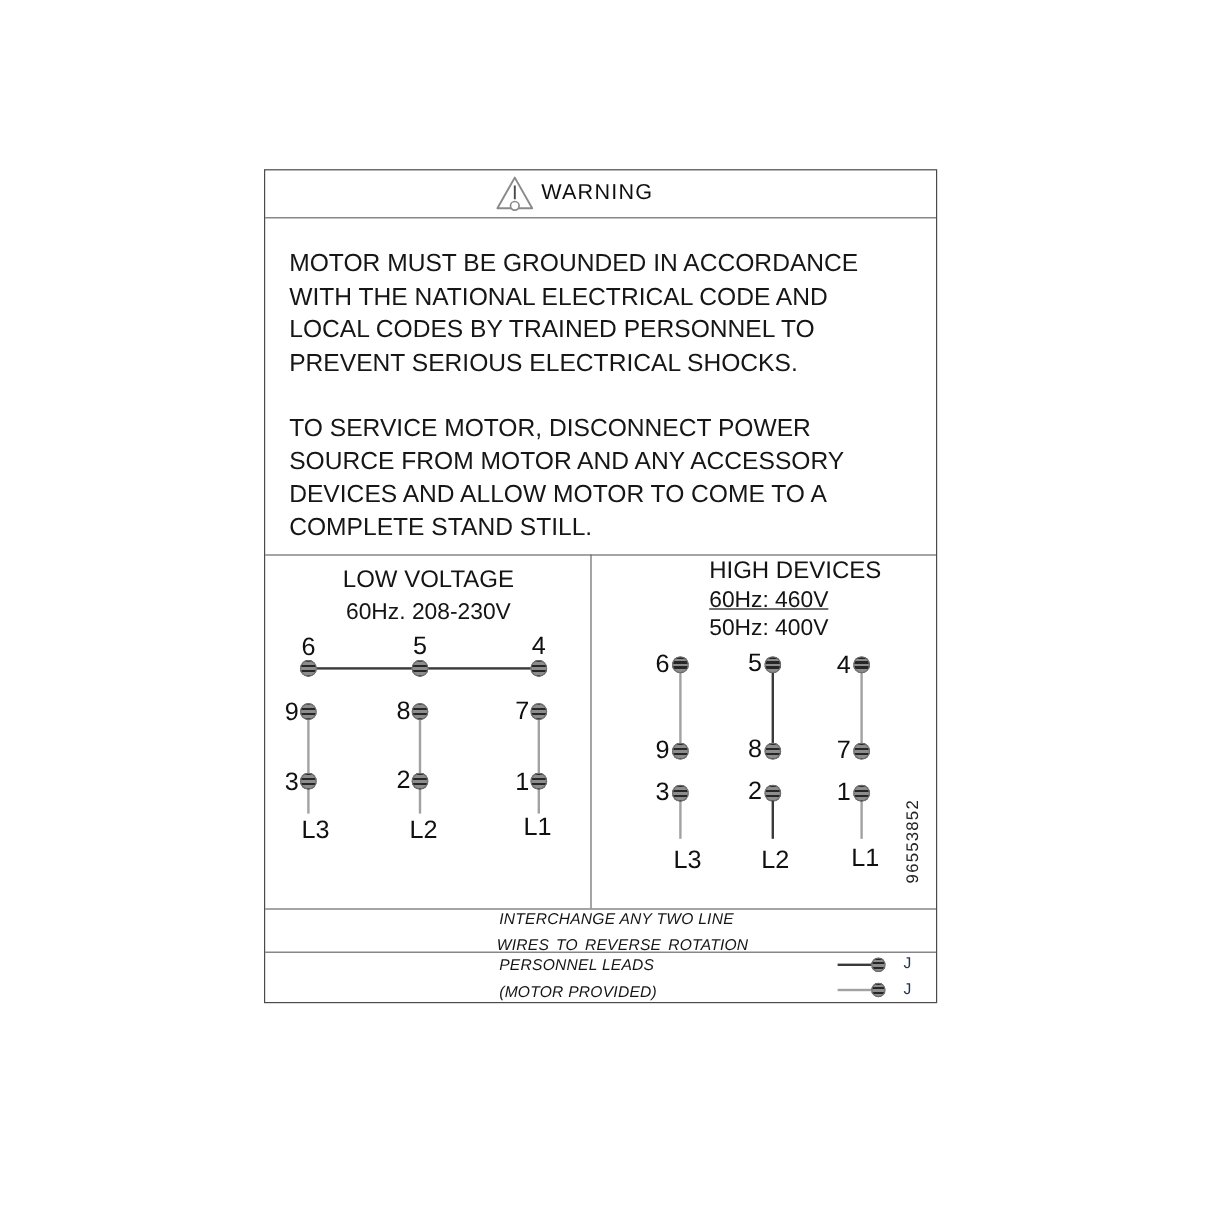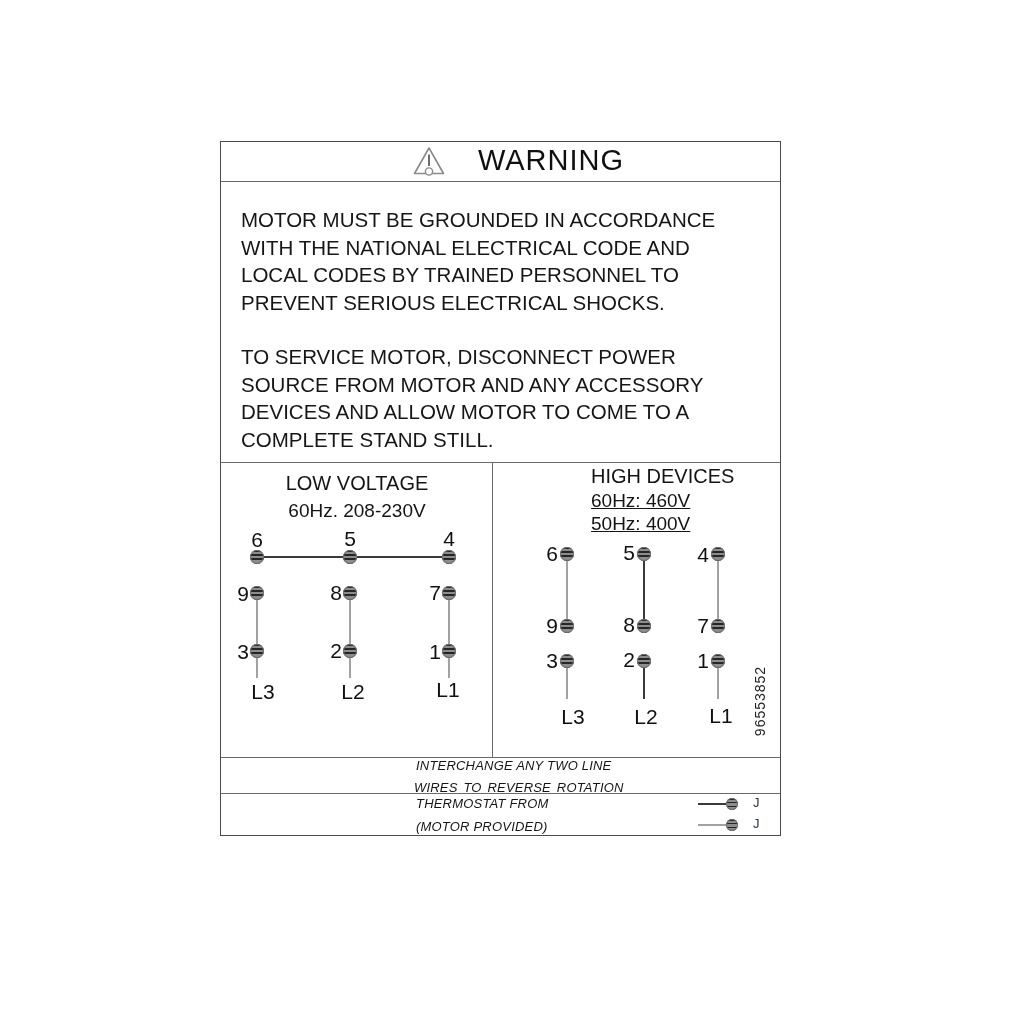--- a/index.html
+++ b/index.html
@@ -8,22 +8,22 @@
     font-family:"Liberation Sans", sans-serif; color:#111;
   }
   .label-box {
     position:absolute; left:220px; top:141px; width:559px; height:693px;
     border:1px solid #4a4a4a; background:#fff;
   }
   .abs { position:absolute; }
   .rule-h { position:absolute; left:0; width:100%; height:1px; background:#6a6a6a; }
   .rule-v { position:absolute; width:1px; background:#6a6a6a; }
 
-  .warn-title { position:absolute; left:230px; top:3px; width:200px; text-align:center;
-    font-size:29px; line-height:30px; letter-spacing:1px; color:#0f0f0f; }
+  .warn-title { position:absolute; left:230px; top:3px; width:200px; text-align:left;
+    font-size:18px; line-height:30px; letter-spacing:1px; color:#0f0f0f; }
 
   .para { position:absolute; left:20px; width:520px; font-size:20.5px; line-height:27.5px;
     white-space:pre-line; color:#161616; }
 
   .sec-title { position:absolute; font-size:20px; line-height:24px; color:#141414; }
   .sec-sub   { position:absolute; font-size:19px; line-height:23px; color:#141414; }
 
   .tnum { position:absolute; width:24px; font-size:21px; line-height:22px; color:#101010; }
   .tnum.c { text-align:center; width:20px; }
   .tnum.r { text-align:right; }
@@ -99,21 +99,21 @@
     <span class="tdot" style="left:29px; top:502px;"></span>
     <span class="tdot" style="left:122px; top:502px;"></span>
     <span class="tdot" style="left:221px; top:502px;"></span>
 
     <span class="lead-lbl" style="left:20px; top:538px;">L3</span>
     <span class="lead-lbl" style="left:110px; top:538px;">L2</span>
     <span class="lead-lbl" style="left:205px; top:536px;">L1</span>
 
     <div class="sec-title" style="left:370px; top:322px;">HIGH DEVICES</div>
     <div class="sec-sub" style="left:370px; top:347px;text-decoration:underline;">60Hz: 460V</div>
-    <div class="sec-sub" style="left:370px; top:370px;text-decoration:underline;">50Hz: 400V</div>
+    <div class="sec-sub" style="left:370px; top:370px;">50Hz: 400V</div>
 
     <div class="wire gray" style="left:345px; top:412px; width:2px; height:72px;"></div>
     <div class="wire dark" style="left:422px; top:412px; width:2px; height:72px;"></div>
     <div class="wire gray" style="left:496px; top:412px; width:2px; height:72px;"></div>
     <div class="wire gray" style="left:345px; top:519px; width:2px; height:38px;"></div>
     <div class="wire dark" style="left:422px; top:519px; width:2px; height:38px;"></div>
     <div class="wire gray" style="left:496px; top:519px; width:2px; height:38px;"></div>
 
     <span class="tnum r" style="left:313px; top:401px;">6</span>
     <span class="tnum r" style="left:390px; top:400px;">5</span>
@@ -138,21 +138,21 @@
 
     <span class="lead-lbl" style="left:330px; top:563px;">L3</span>
     <span class="lead-lbl" style="left:403px; top:563px;">L2</span>
     <span class="lead-lbl" style="left:478px; top:562px;">L1</span>
 
     <div class="serial">96553852</div>
 
     <div class="small-txt" style="left:195px; top:616px;">INTERCHANGE ANY TWO LINE</div>
     <div class="small-txt" style="left:193px; top:638px; word-spacing:2px;">WIRES TO  REVERSE ROTATION</div>
 
-    <div class="small-txt" style="left:195px; top:654px;">THERMOSTAT FROM</div>
+    <div class="small-txt" style="left:195px; top:654px;">PERSONNEL LEADS</div>
     <div class="small-txt" style="left:195px; top:677px;">(MOTOR PROVIDED)</div>
 
     <div class="wire dark" style="left:477px; top:661px; width:30px; height:1.5px;"></div>
     <span class="tdot sm" style="left:505px; top:656px;"></span>
     <span class="j-lbl" style="left:532px; top:653px;">J</span>
 
     <div class="wire gray" style="left:477px; top:682px; width:30px; height:1.5px;"></div>
     <span class="tdot sm" style="left:505px; top:677px;"></span>
     <span class="j-lbl" style="left:532px; top:674px;">J</span>
 

